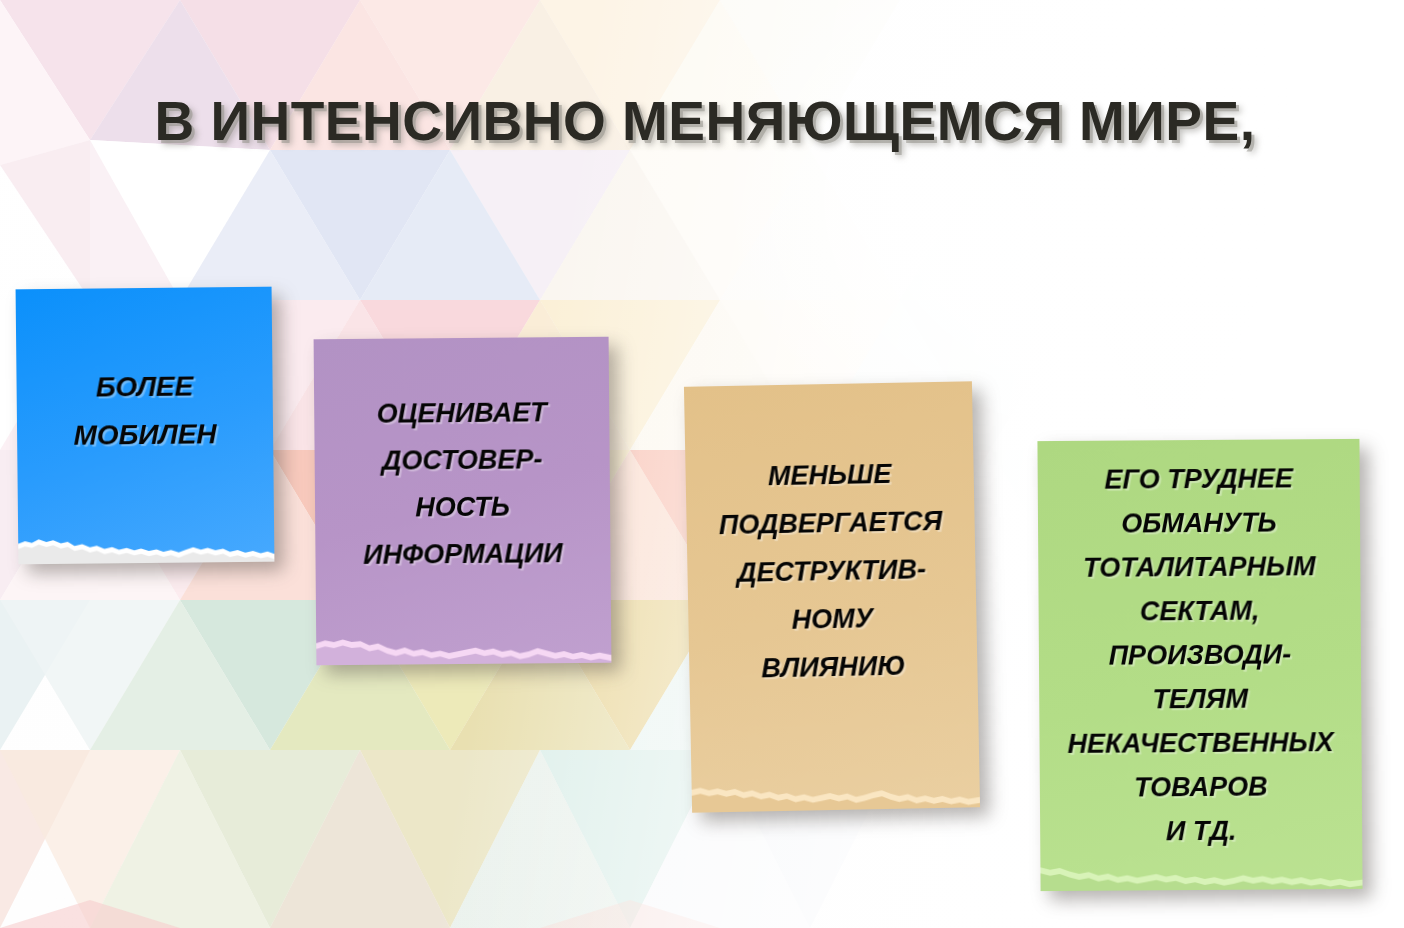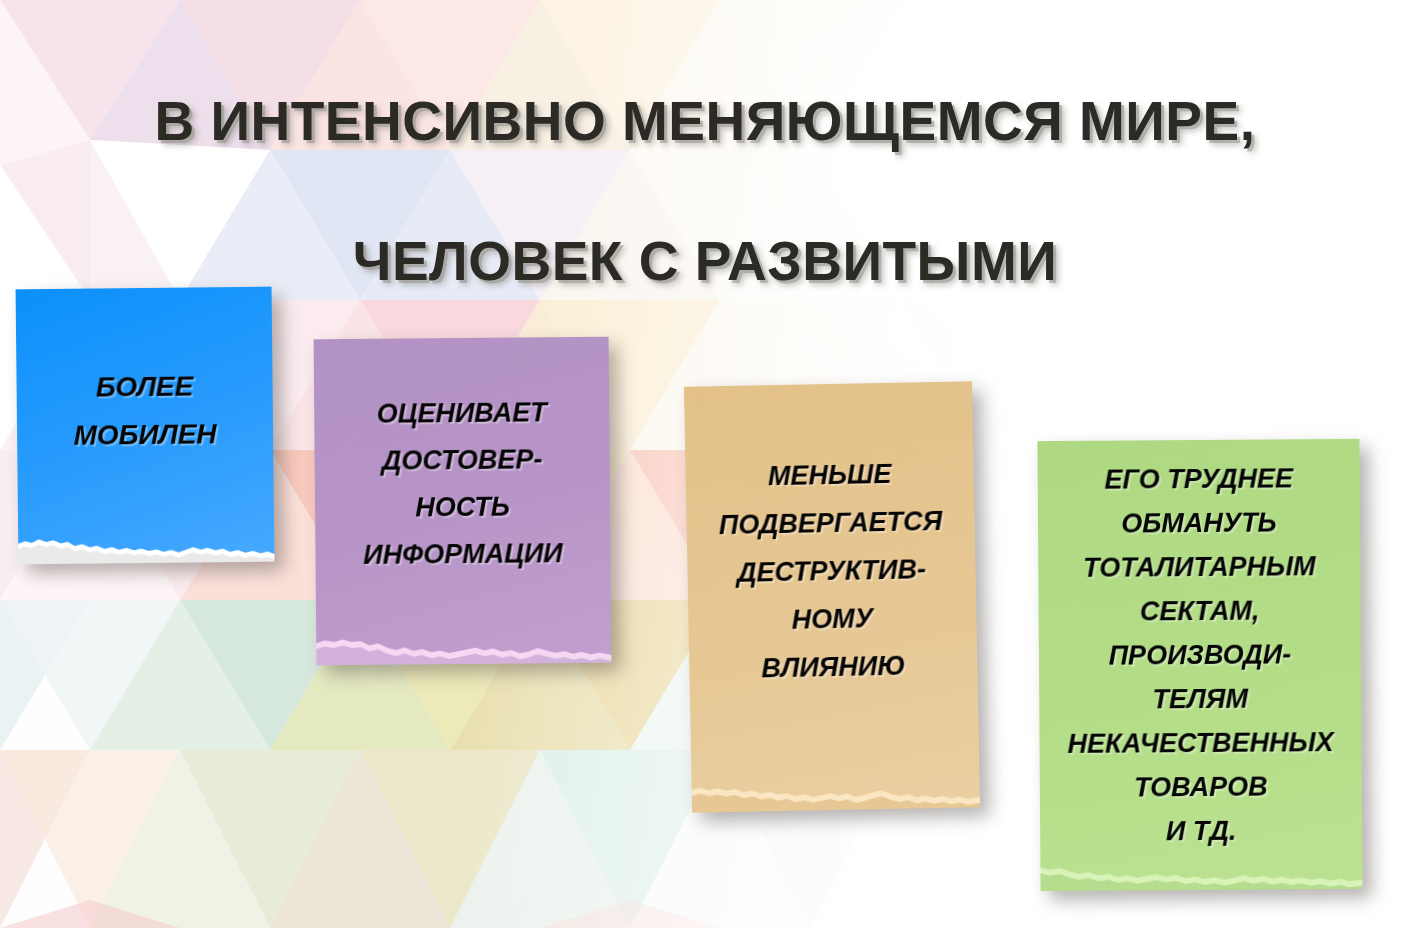--- a/index.html
+++ b/index.html
@@ -218,21 +218,20 @@
 
       <polygon points="90,900 180,928 0,928" fill="#f7cdcd" opacity="0.6"></polygon>
       <polygon points="630,900 720,928 540,928" fill="#f9d4cf" opacity="0.45"></polygon>
     </svg>
     <div id="bg-fade"></div>
     <div id="bg-fade2"></div>
   </div>
 
   <div id="title">
     <span class="title-line">В ИНТЕНСИВНО МЕНЯЮЩЕМСЯ МИРЕ,</span>
-    <span class="title-line">ЧЕЛОВЕК С РАЗВИТЫМИ</span>
   </div>
 
   <div class="card" id="card-mobile">
     <div class="card-body">
       <div class="card-text">БОЛЕЕ
 МОБИЛЕН</div>
       <div class="torn">
         <svg viewBox="0 0 300 40" preserveAspectRatio="none">
           <path d="M0,16 L8,13 L16,15 L24,11 L33,14 L41,12 L50,16 L58,14 L66,19 L75,17 L84,21 L92,19 L101,23 L110,21 L118,24 L127,22 L136,25 L144,23 L153,26 L162,24 L170,27 L179,25 L188,28 L196,25 L205,22 L214,25 L222,23 L231,26 L240,24 L248,28 L257,26 L266,29 L275,27 L284,30 L292,28 L300,31 L300,40 L0,40 Z" fill="#ffffff"></path>
           <path d="M0,22 L8,19 L16,21 L24,17 L33,20 L41,18 L50,22 L58,20 L66,25 L75,23 L84,27 L92,25 L101,29 L110,27 L118,30 L127,28 L136,31 L144,29 L153,32 L162,30 L170,33 L179,31 L188,34 L196,31 L205,28 L214,31 L222,29 L231,32 L240,30 L248,34 L257,32 L266,35 L275,33 L284,36 L292,34 L300,37 L300,40 L0,40 Z" fill="#e6e6e6" opacity="0.85"></path>

